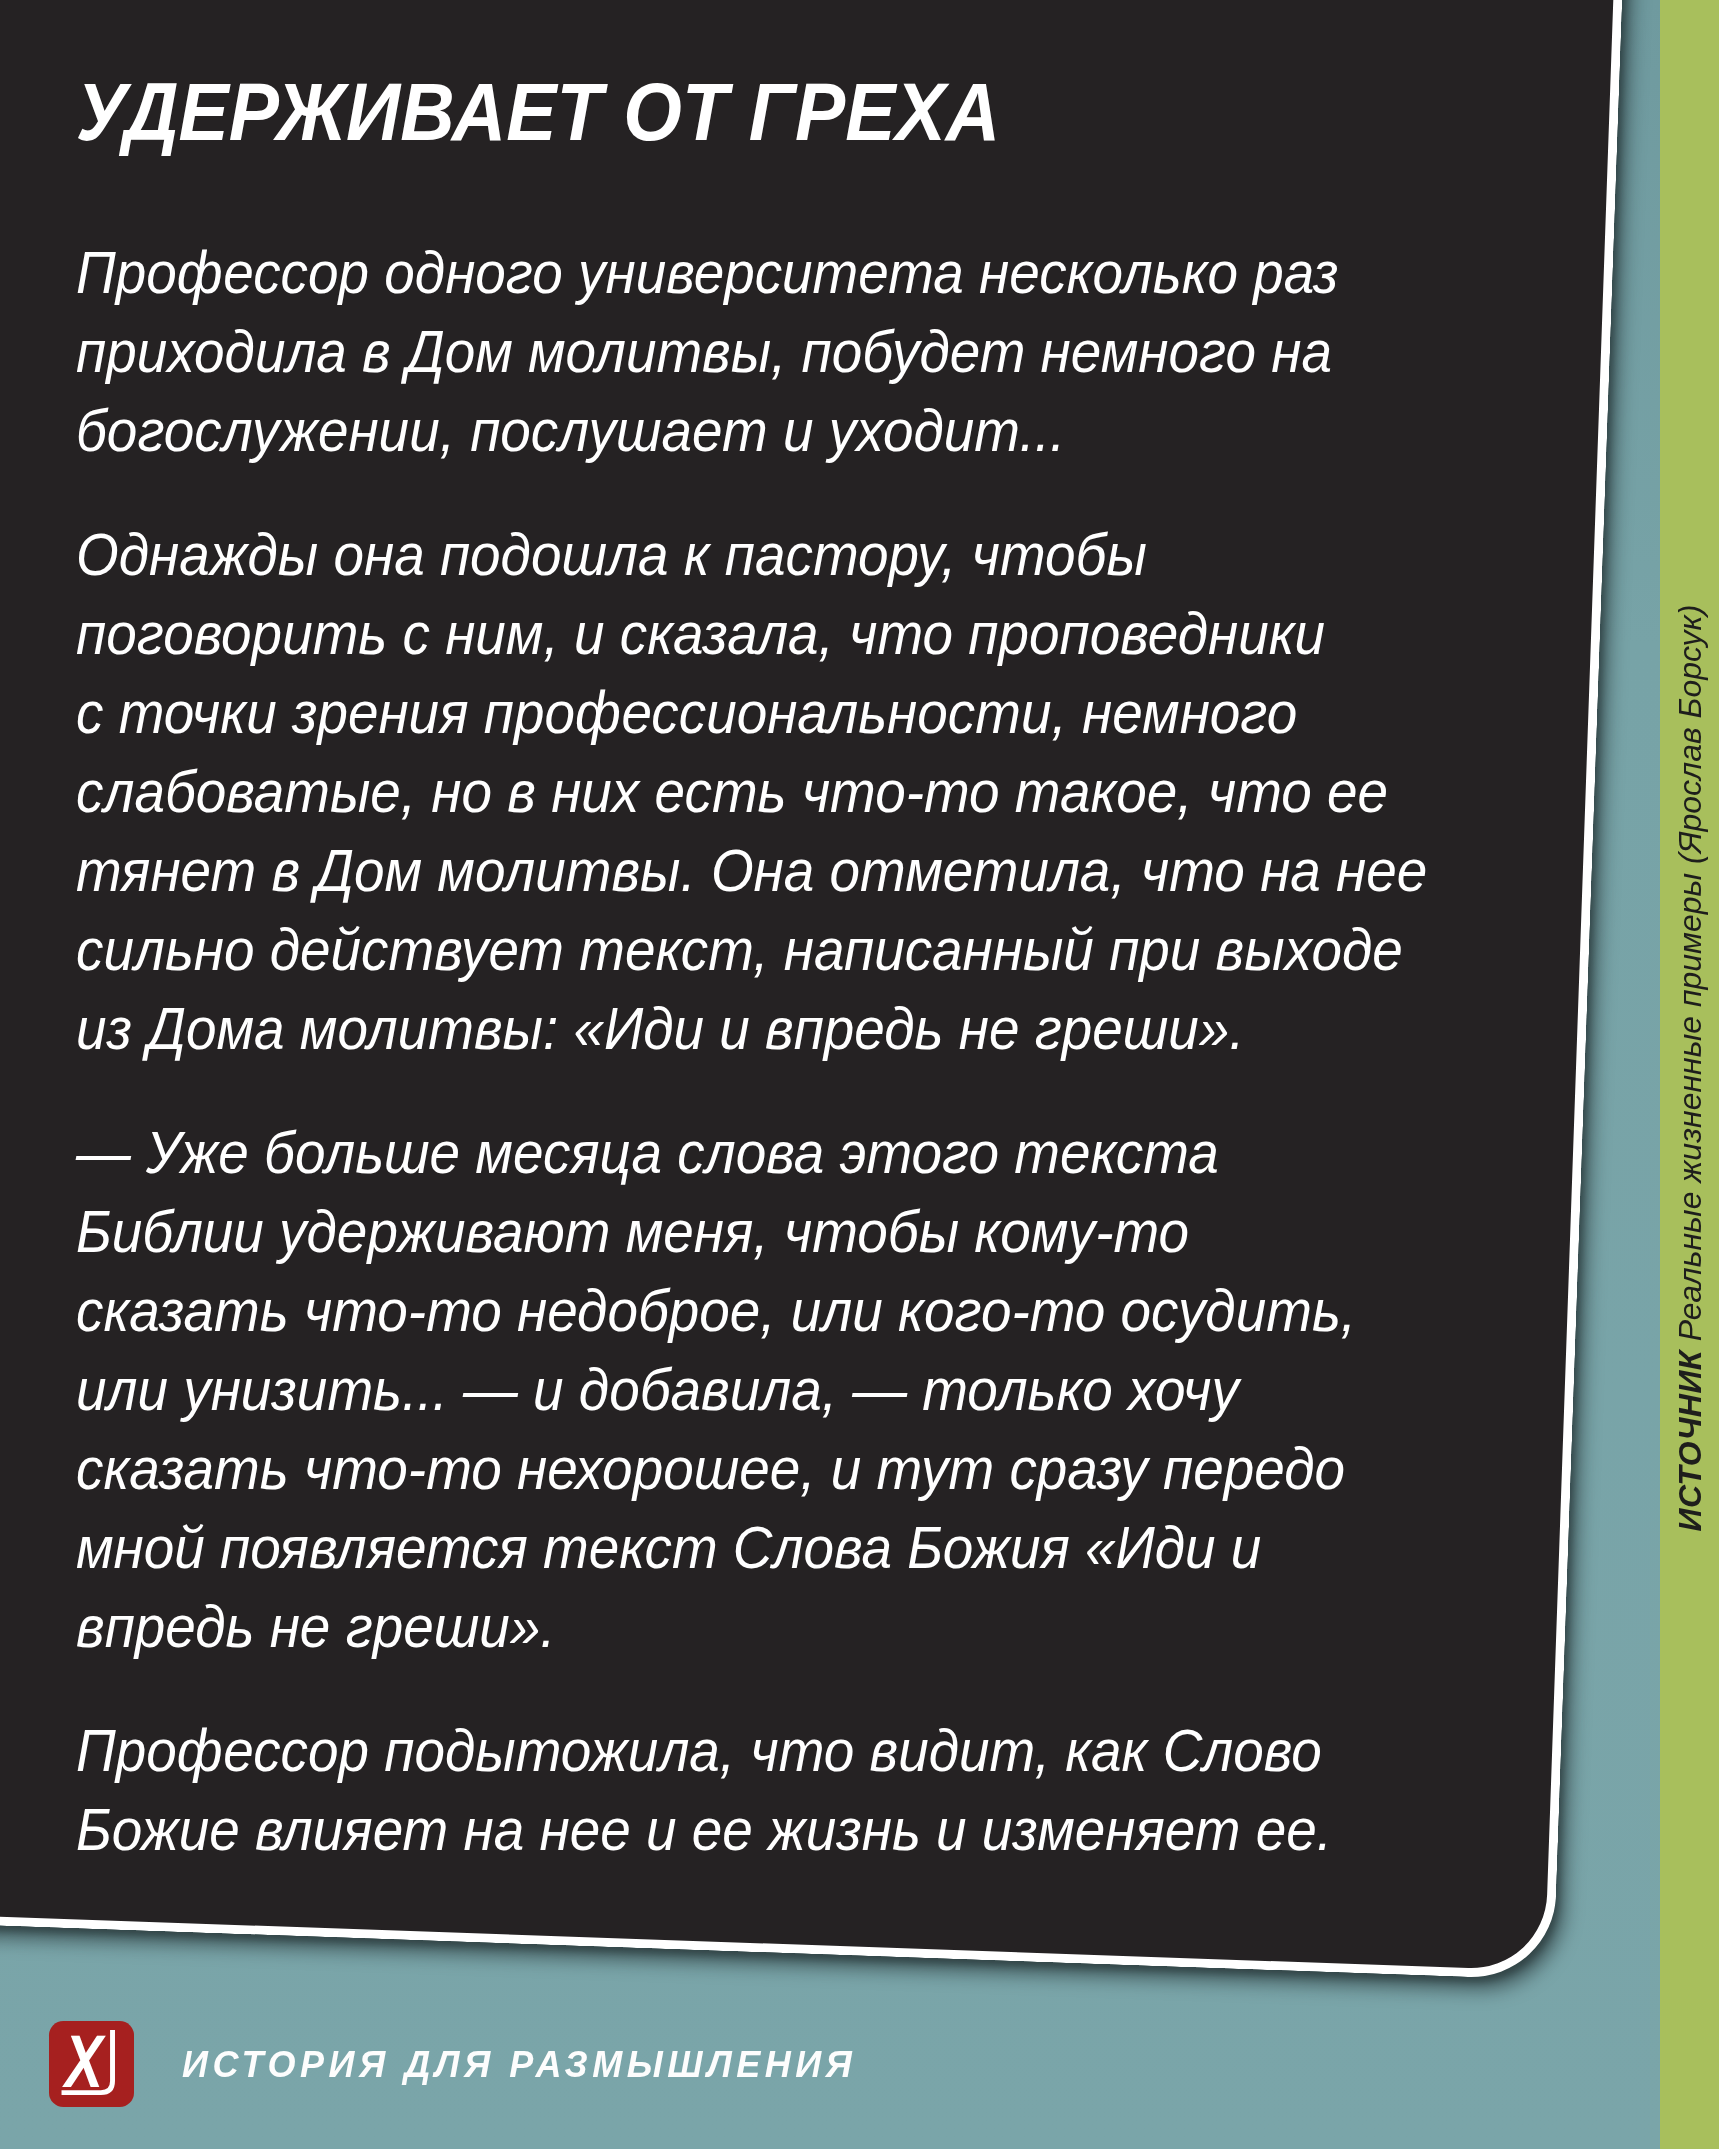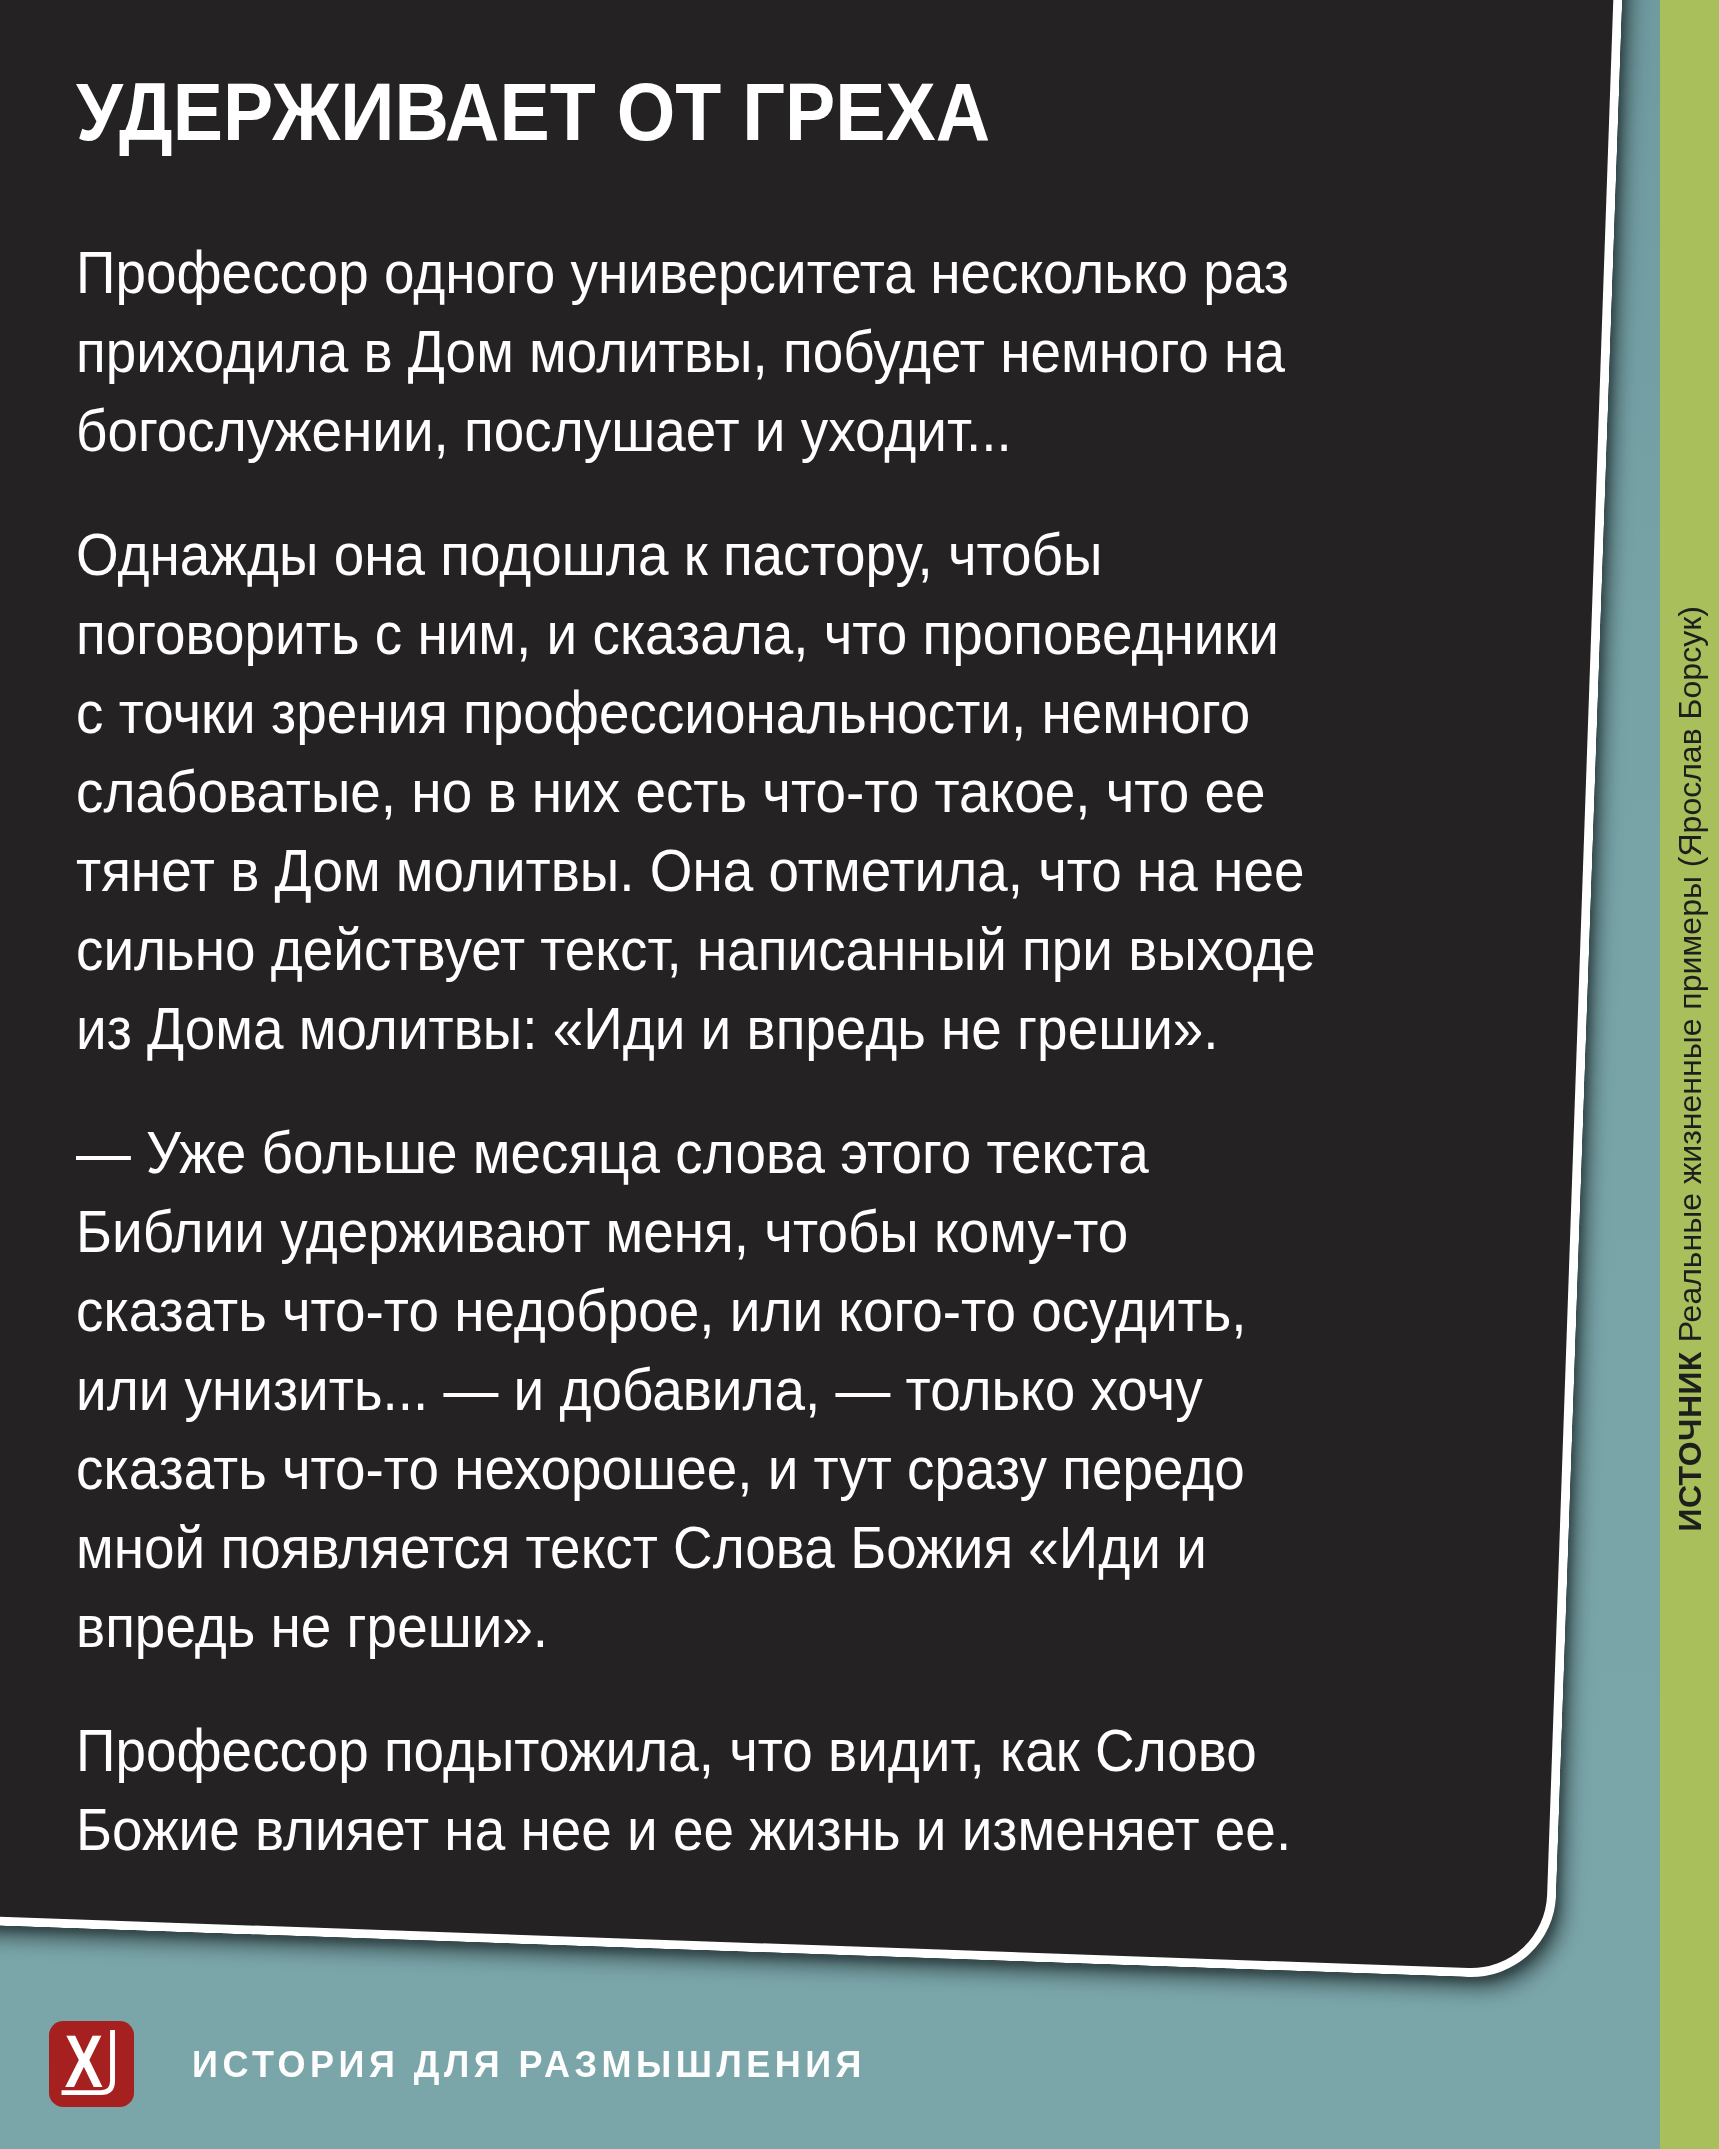--- a/index.html
+++ b/index.html
@@ -4,20 +4,21 @@
 <style>
   html,body{margin:0;padding:0;}
   body{
     width:1720px;height:2149px;
     font-family:"Liberation Sans","DejaVu Sans",sans-serif;
     overflow:hidden;position:relative;
   }
   .page{
     position:absolute;inset:0;
     background:linear-gradient(180deg,#6f9a9f 0%,#77a3a7 30%,#7aa5a9 100%);
+    font-style:italic;
   }
   
   .stripe{
     position:absolute;top:0;right:0;width:60px;height:2149px;
     background:#a8bf5c;
   }
   
   .panel{
     position:absolute;left:-72px;top:-107px;
     width:1697px;height:2029px;
@@ -55,21 +56,21 @@
     text-align:center;white-space:nowrap;
   }
   .source b{font-weight:bold;letter-spacing:0.4px;}
   
   .badge{
     position:absolute;left:49px;top:2021px;width:85px;height:86px;
     background:#a6201f;border-radius:14.3px;
   }
   .badge svg{position:absolute;inset:0;overflow:visible;}
   .caption{
-    position:absolute;left:192px;top:2045px;
+    position:absolute;left:182px;top:2045px;
     font-size:36px;line-height:39px;font-weight:bold;
     letter-spacing:4.5px;color:#fdfdfd;white-space:nowrap;
   }
 </style>
 </head>
 <body>
 
 <div class="page">
 
   <div class="stripe"></div>

